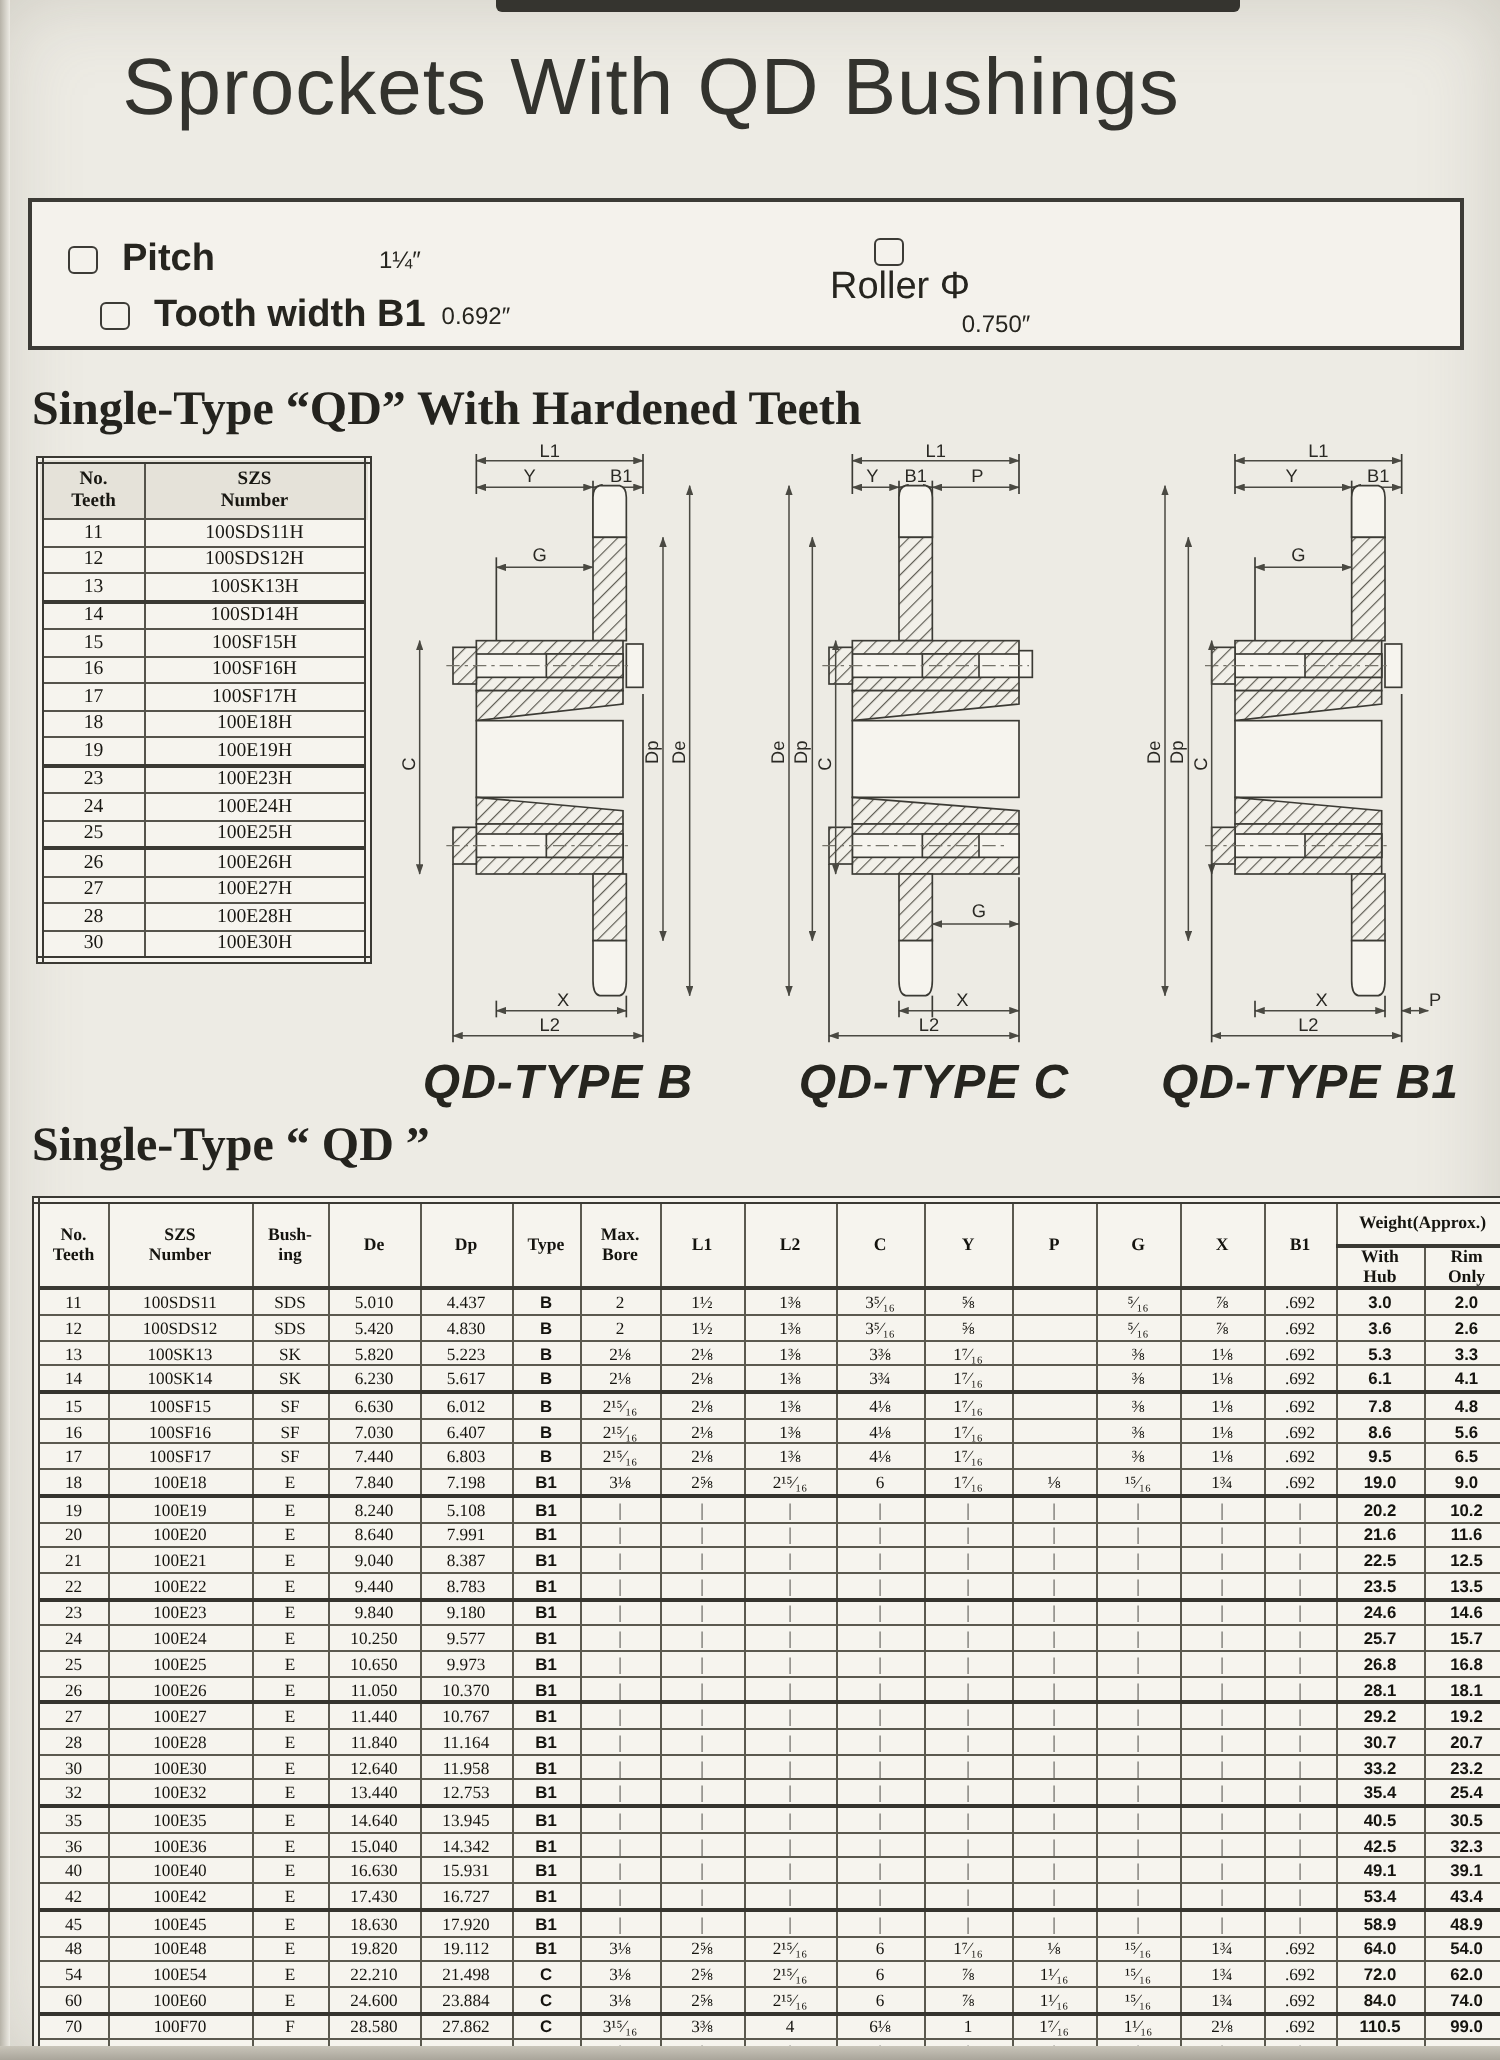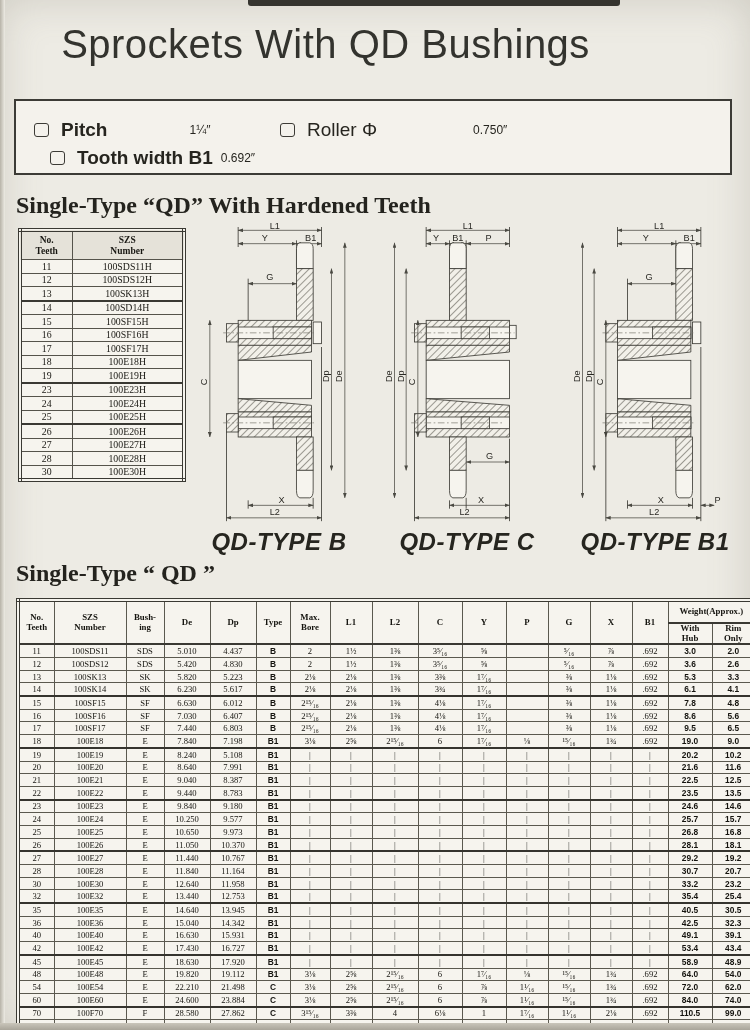--- a/index.html
+++ b/index.html
@@ -69,21 +69,21 @@
   <div class="edge-l"></div>
 
   <div class="title">Sprockets With QD Bushings</div>
 
   <div class="spec-box">
     <div class="spec-row" style="left:18px;top:18px;width:250px;">
       <span class="cb"></span>
       <span class="spec-label">Pitch</span>
       <span class="spec-value" style="margin-left:82px;">1¼″</span>
     </div>
-    <div class="spec-row" style="left:264px;top:18px;width:300px;">
+    <div class="spec-row" style="left:284px;top:18px;width:300px;flex-direction:column;">
       <span class="cb"></span>
       <span class="spec-label" style="font-weight:normal;">Roller Φ</span>
       <span class="spec-value" style="margin-left:96px;">0.750″</span>
     </div>
     <div class="spec-row" style="left:18px;top:46px;width:320px;padding-left:16px;">
       <span class="cb"></span>
       <span class="spec-label">Tooth width B1</span>
       <span class="spec-value" style="margin-left:8px;text-align:right;">0.692″</span>
     </div>
   </div>

